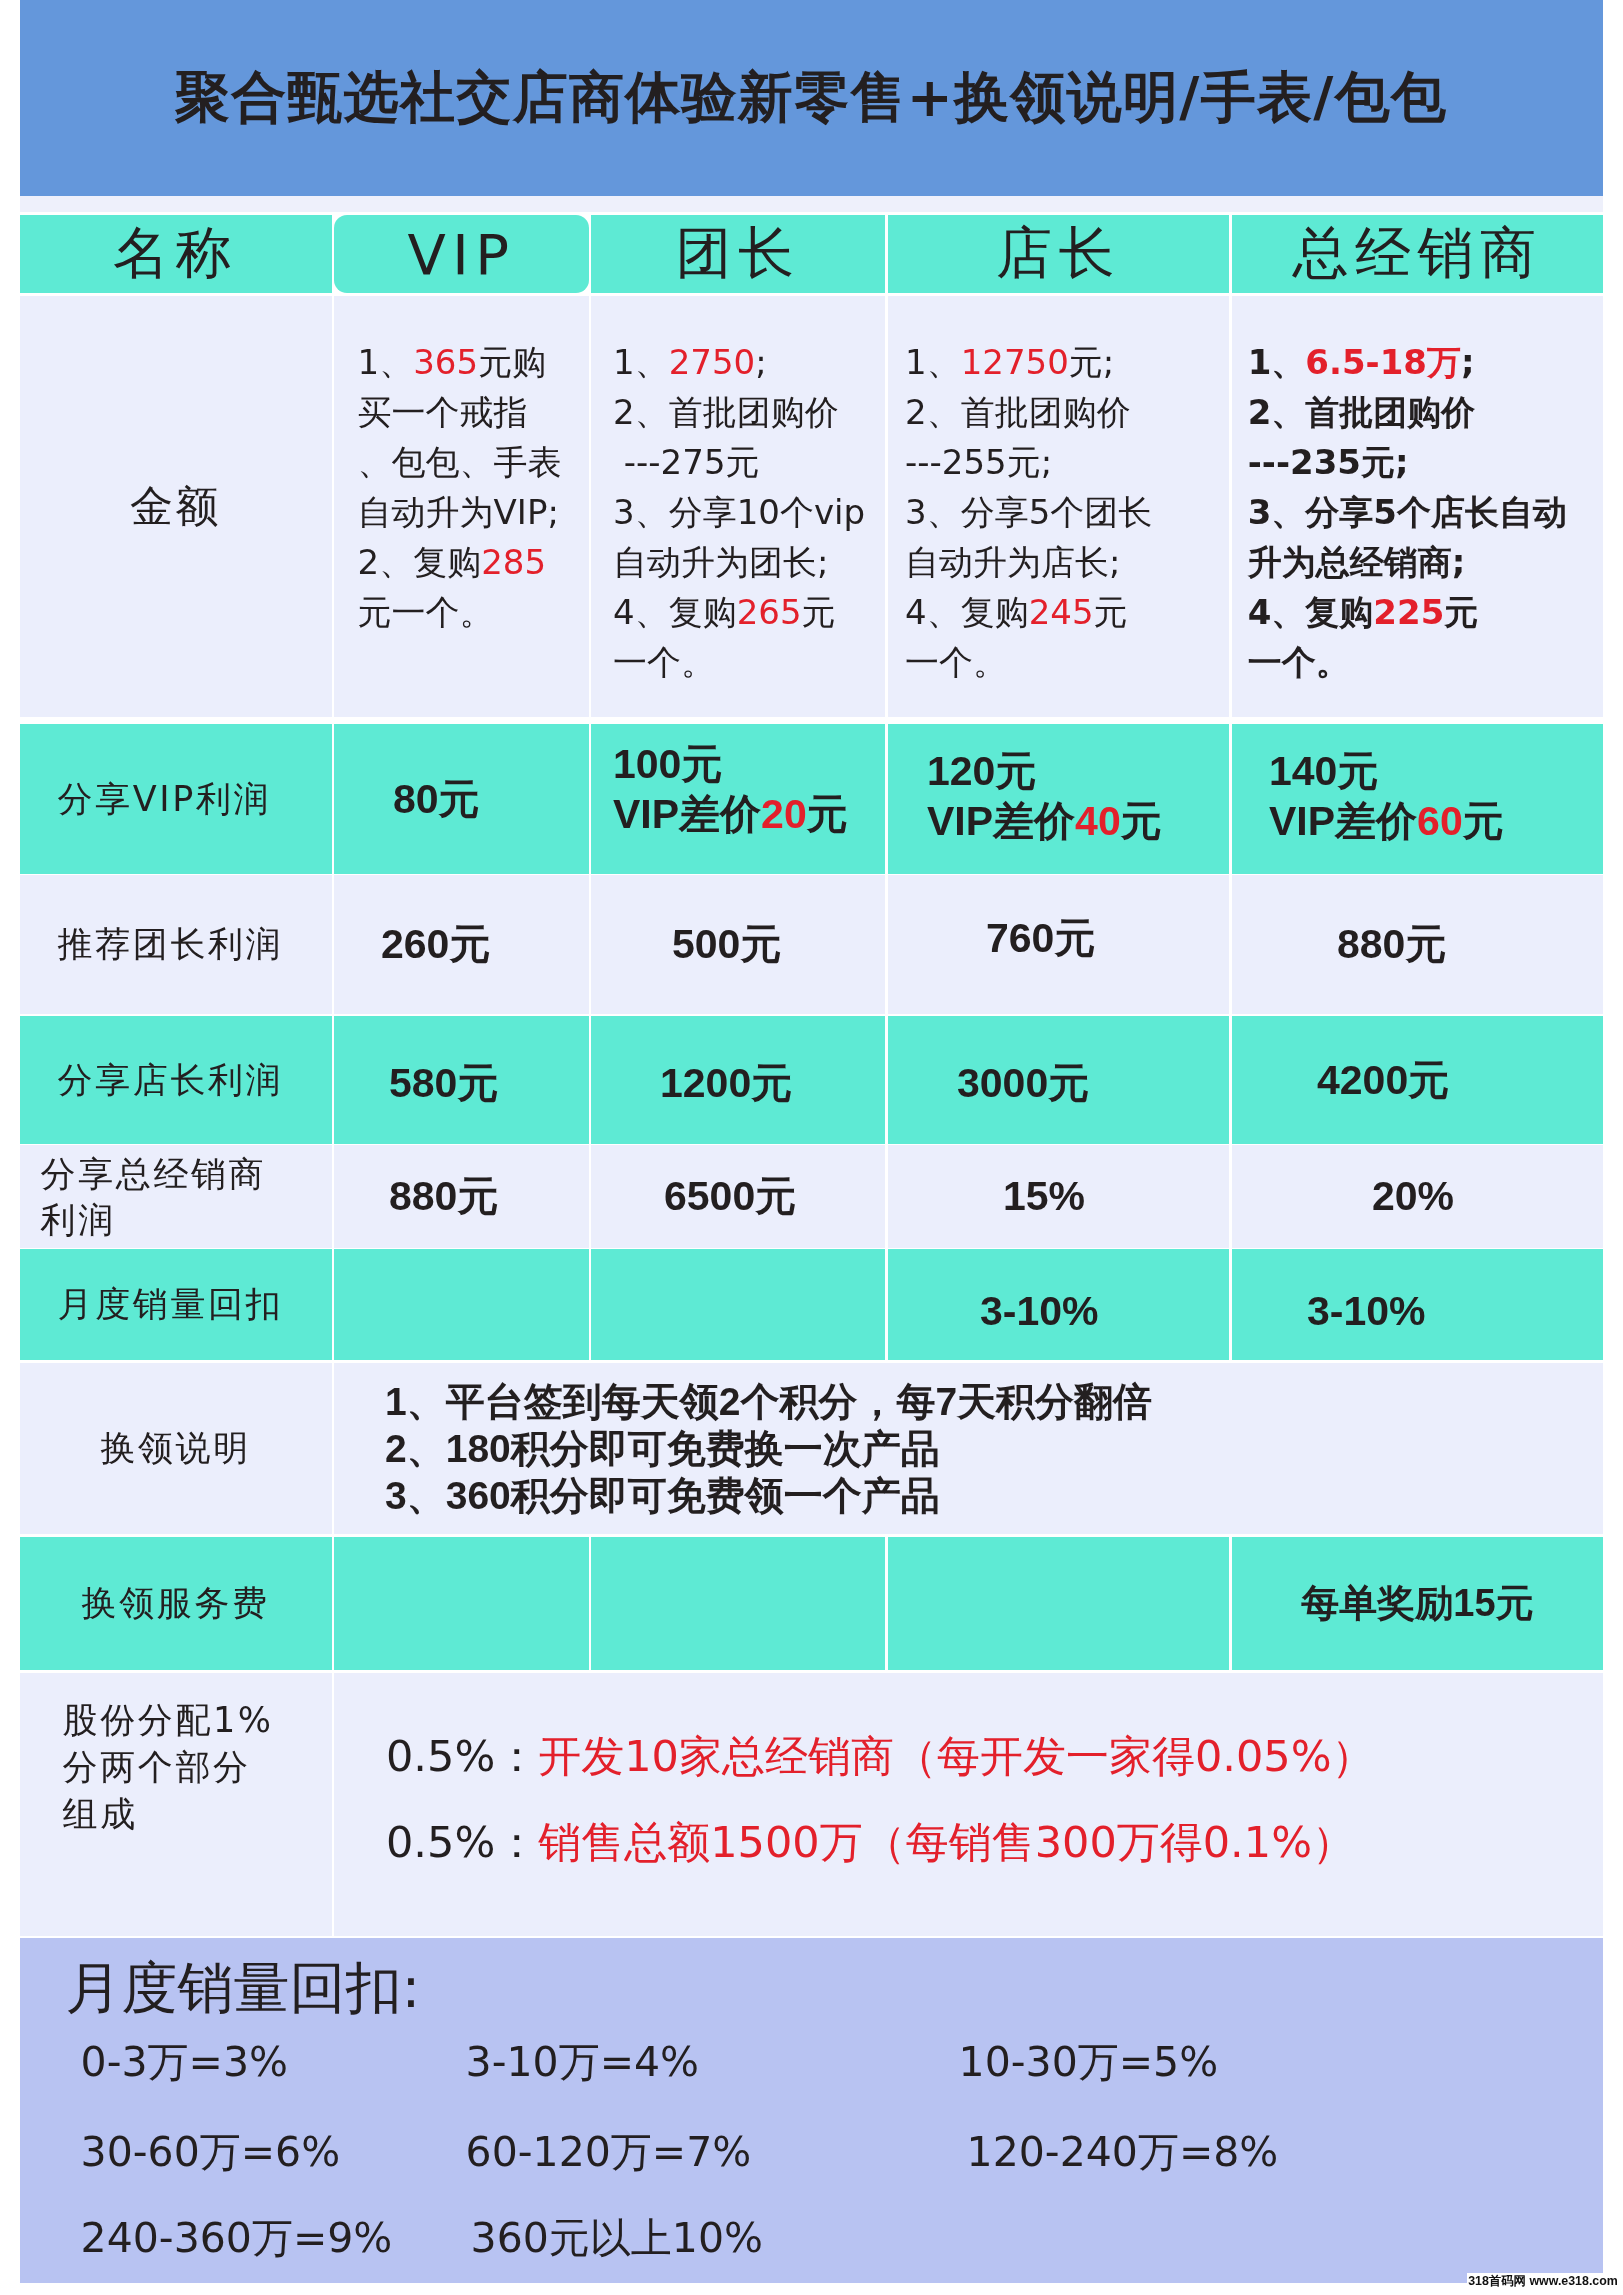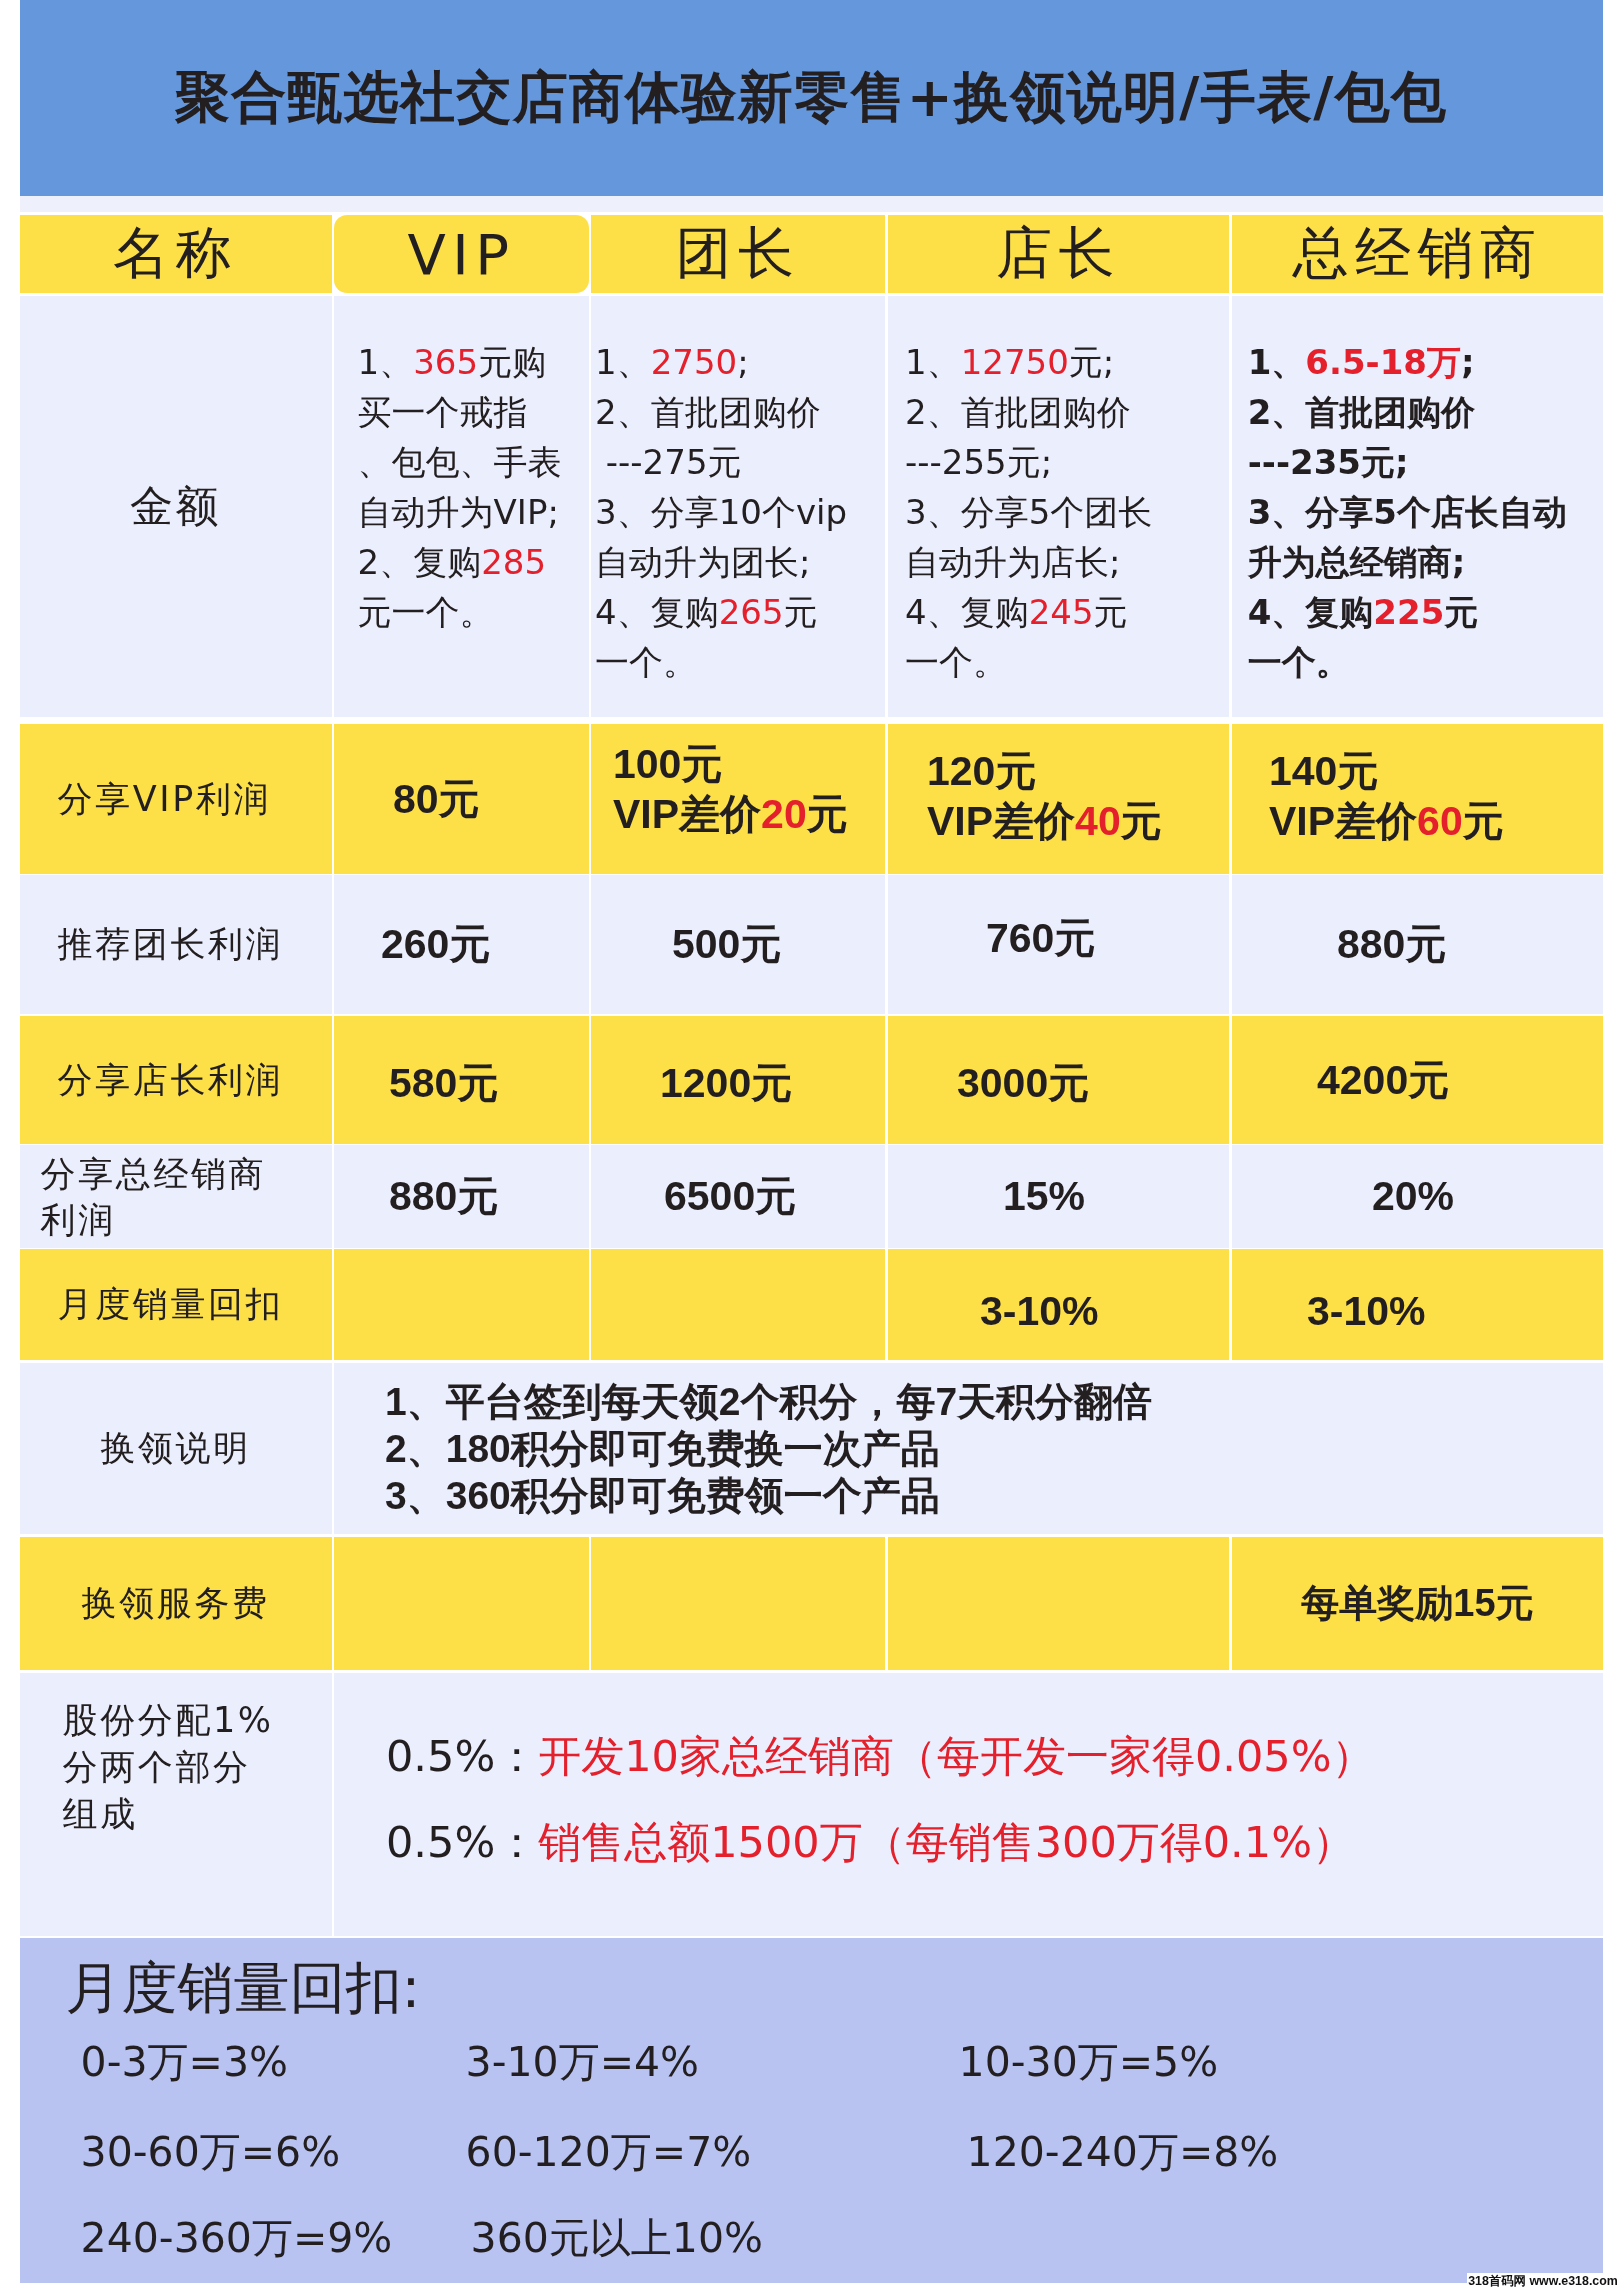--- a/index.html
+++ b/index.html
@@ -5,21 +5,21 @@
   html, body { margin:0; padding:0; background:#ffffff; }
   body { width:1623px; height:2295px; position:relative; overflow:hidden;
          font-family:"DejaVu Sans","Liberation Sans",sans-serif; color:#222; }
   .abs { position:absolute; box-sizing:border-box; }
   .title-band { left:19.6px; top:0; width:1583px; height:196px; background:#6497db;
                 display:flex; align-items:center; justify-content:center; }
   .title-text { font-family:"DejaVu Serif","Liberation Serif",serif; font-weight:bold;
                 font-size:55px; color:#231f20; letter-spacing:1.3px; }
   .gap-band { left:19.6px; top:196px; width:1583px; height:16.4px; background:#eef0fb; }
   .cell { position:absolute; box-sizing:border-box; display:flex; align-items:center; }
-  .med { background:#fde047; }
+  .med { background:#5eead4; }
   .lite { background:#ebeefc; }
   .hdr { font-size:56px; color:#231f20; justify-content:center; letter-spacing:6.5px; }
   .rowlabel { font-size:35px; color:#231f20; padding-left:38px; letter-spacing:2.6px; line-height:47px; }
   .rowlabel.center { justify-content:center; padding-left:0; }
   .amount-text { font-size:34px; line-height:50px; color:#231f20; align-items:flex-start;
                  padding-top:41px; padding-left:23.6px; white-space:pre-wrap; }
   .amount-text .ln { display:block; }
   .red { color:#e3202b; }
   .bold-val { font-family:"Liberation Sans","DejaVu Sans",sans-serif; font-weight:bold;
               font-size:41px; color:#231f20; }
@@ -60,21 +60,21 @@
 <div class="cell med hdr" style="left:1232px;top:215px;width:371px;height:78px;">
   <span>总经销商</span>
 </div>
 
 <div class="cell lite rowlabel center" style="left:19.6px;top:296px;width:312px;height:421px;font-size:43px;">
   <span>金额</span>
 </div>
 <div class="cell lite amount-text" style="left:334px;top:296px;width:255px;height:421px;padding-left:23.6px;">
   <div><span class="ln"><span>1、</span><span class="red">365</span><span>元购</span></span><span class="ln"><span>买一个戒指</span><span class="red"></span><span></span></span><span class="ln"><span>、包包、手表</span><span class="red"></span><span></span></span><span class="ln"><span>自动升为VIP;</span><span class="red"></span><span></span></span><span class="ln"><span>2、复购</span><span class="red">285</span><span></span></span><span class="ln"><span>元一个。</span><span class="red"></span><span></span></span></div>
 </div>
-<div class="cell lite amount-text" style="left:591px;top:296px;width:294px;height:421px;padding-left:4px;">
+<div class="cell lite amount-text" style="left:591px;top:296px;width:294px;height:421px;padding-left:22px;">
   <div><span class="ln"><span>1、</span><span class="red">2750</span><span>;</span></span><span class="ln"><span>2、首批团购价</span><span class="red"></span><span></span></span><span class="ln"><span> ---275元</span><span class="red"></span><span></span></span><span class="ln"><span>3、分享10个vip</span><span class="red"></span><span></span></span><span class="ln"><span>自动升为团长;</span><span class="red"></span><span></span></span><span class="ln"><span>4、复购</span><span class="red">265</span><span>元</span></span><span class="ln"><span>一个。</span><span class="red"></span><span></span></span></div>
 </div>
 <div class="cell lite amount-text" style="left:888px;top:296px;width:341px;height:421px;padding-left:17px;">
   <div><span class="ln"><span>1、</span><span class="red">12750</span><span>元;</span></span><span class="ln"><span>2、首批团购价</span><span class="red"></span><span></span></span><span class="ln"><span>---255元;</span><span class="red"></span><span></span></span><span class="ln"><span>3、分享5个团长</span><span class="red"></span><span></span></span><span class="ln"><span>自动升为店长;</span><span class="red"></span><span></span></span><span class="ln"><span>4、复购</span><span class="red">245</span><span>元</span></span><span class="ln"><span>一个。</span><span class="red"></span><span></span></span></div>
 </div>
 <div class="cell lite amount-text" style="left:1232px;top:296px;width:371px;height:421px;padding-left:15.7px;font-weight:bold;">
   <div><span class="ln"><span>1、</span><span class="red">6.5-18万</span><span>;</span></span><span class="ln"><span>2、首批团购价</span><span class="red"></span><span></span></span><span class="ln"><span>---235元;</span><span class="red"></span><span></span></span><span class="ln"><span>3、分享5个店长自动</span><span class="red"></span><span></span></span><span class="ln"><span>升为总经销商;</span><span class="red"></span><span></span></span><span class="ln"><span>4、复购</span><span class="red">225</span><span>元</span></span><span class="ln"><span>一个。</span><span class="red"></span><span></span></span></div>
 </div>
 
 <div class="cell med rowlabel" style="left:19.6px;top:724px;width:312px;height:150px;">

